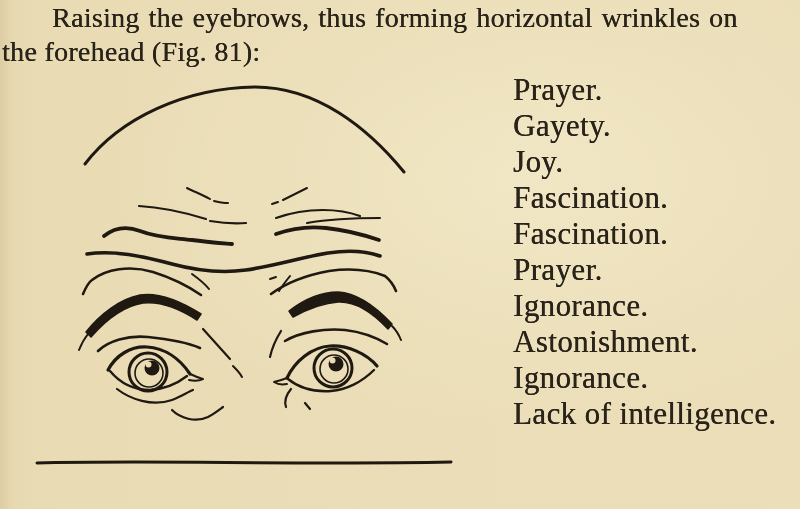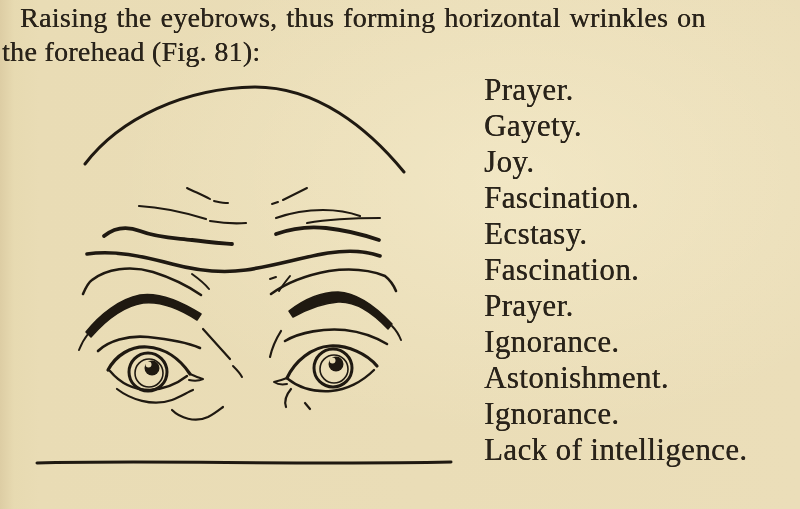--- a/index.html
+++ b/index.html
@@ -13,24 +13,24 @@
     font-family:"Liberation Serif","DejaVu Serif",serif;
     color:#29231a;
   }
   .para{
     position:absolute;left:0;top:1px;width:800px;
     font-size:28px;line-height:34px;
     letter-spacing:0.01em;
     text-shadow:0.3px 0 0 currentColor;
     white-space:nowrap;
   }
-  .para .l1{padding-left:20px;word-spacing:0.06em;}
+  .para .l1{padding-left:52px;word-spacing:0.06em;}
   .para .l2{padding-left:2px;}
   .exprlist{
-    position:absolute;left:484px;top:72px;width:286px;
+    position:absolute;left:513px;top:72px;width:286px;
     font-size:31px;line-height:36px;
     letter-spacing:0.012em;
     text-shadow:0.3px 0 0 currentColor;
   }
   .exprlist div{white-space:nowrap;}
   .figwrap{position:absolute;left:20px;top:80px;width:440px;height:390px;}
   .caption{
     position:absolute;left:0;top:474px;width:510px;
     text-align:center;
     font-size:26px;font-weight:700;
@@ -47,21 +47,20 @@
   <div class="para">
     <div class="l1">Raising the eyebrows, thus forming horizontal wrinkles on</div>
     <div class="l2">the forehead (Fig. 81):</div>
   </div>
 
   <div class="exprlist">
     <div>Prayer.</div>
     <div>Gayety.</div>
     <div>Joy.</div>
     <div>Fascination.</div>
-    <div>Ecstasy.</div>
     <div>Fascination.</div>
     <div>Prayer.</div>
     <div>Ignorance.</div>
     <div>Astonishment.</div>
     <div>Ignorance.</div>
     <div>Lack of intelligence.</div>
   </div>
 
   <div class="figwrap">
     <svg width="440" height="390" viewBox="0 0 440 390">

